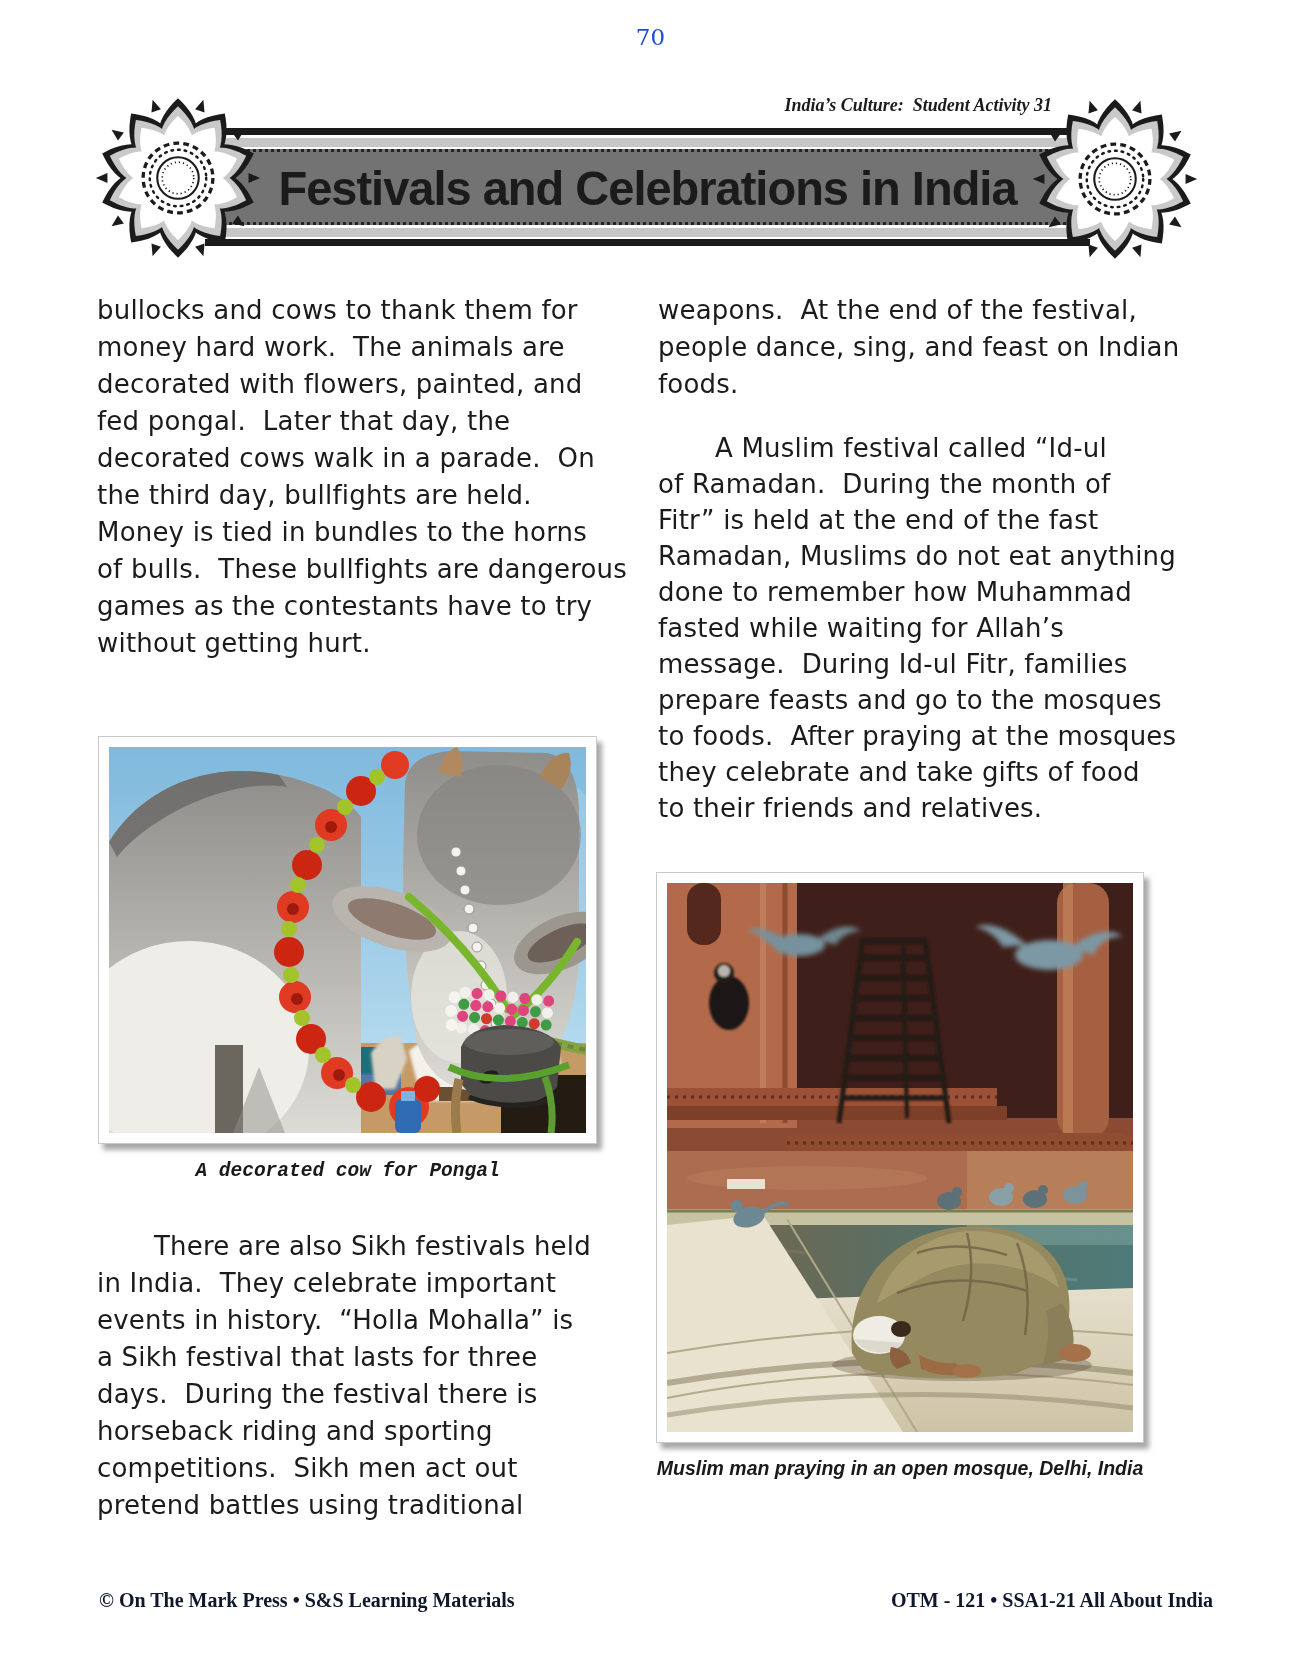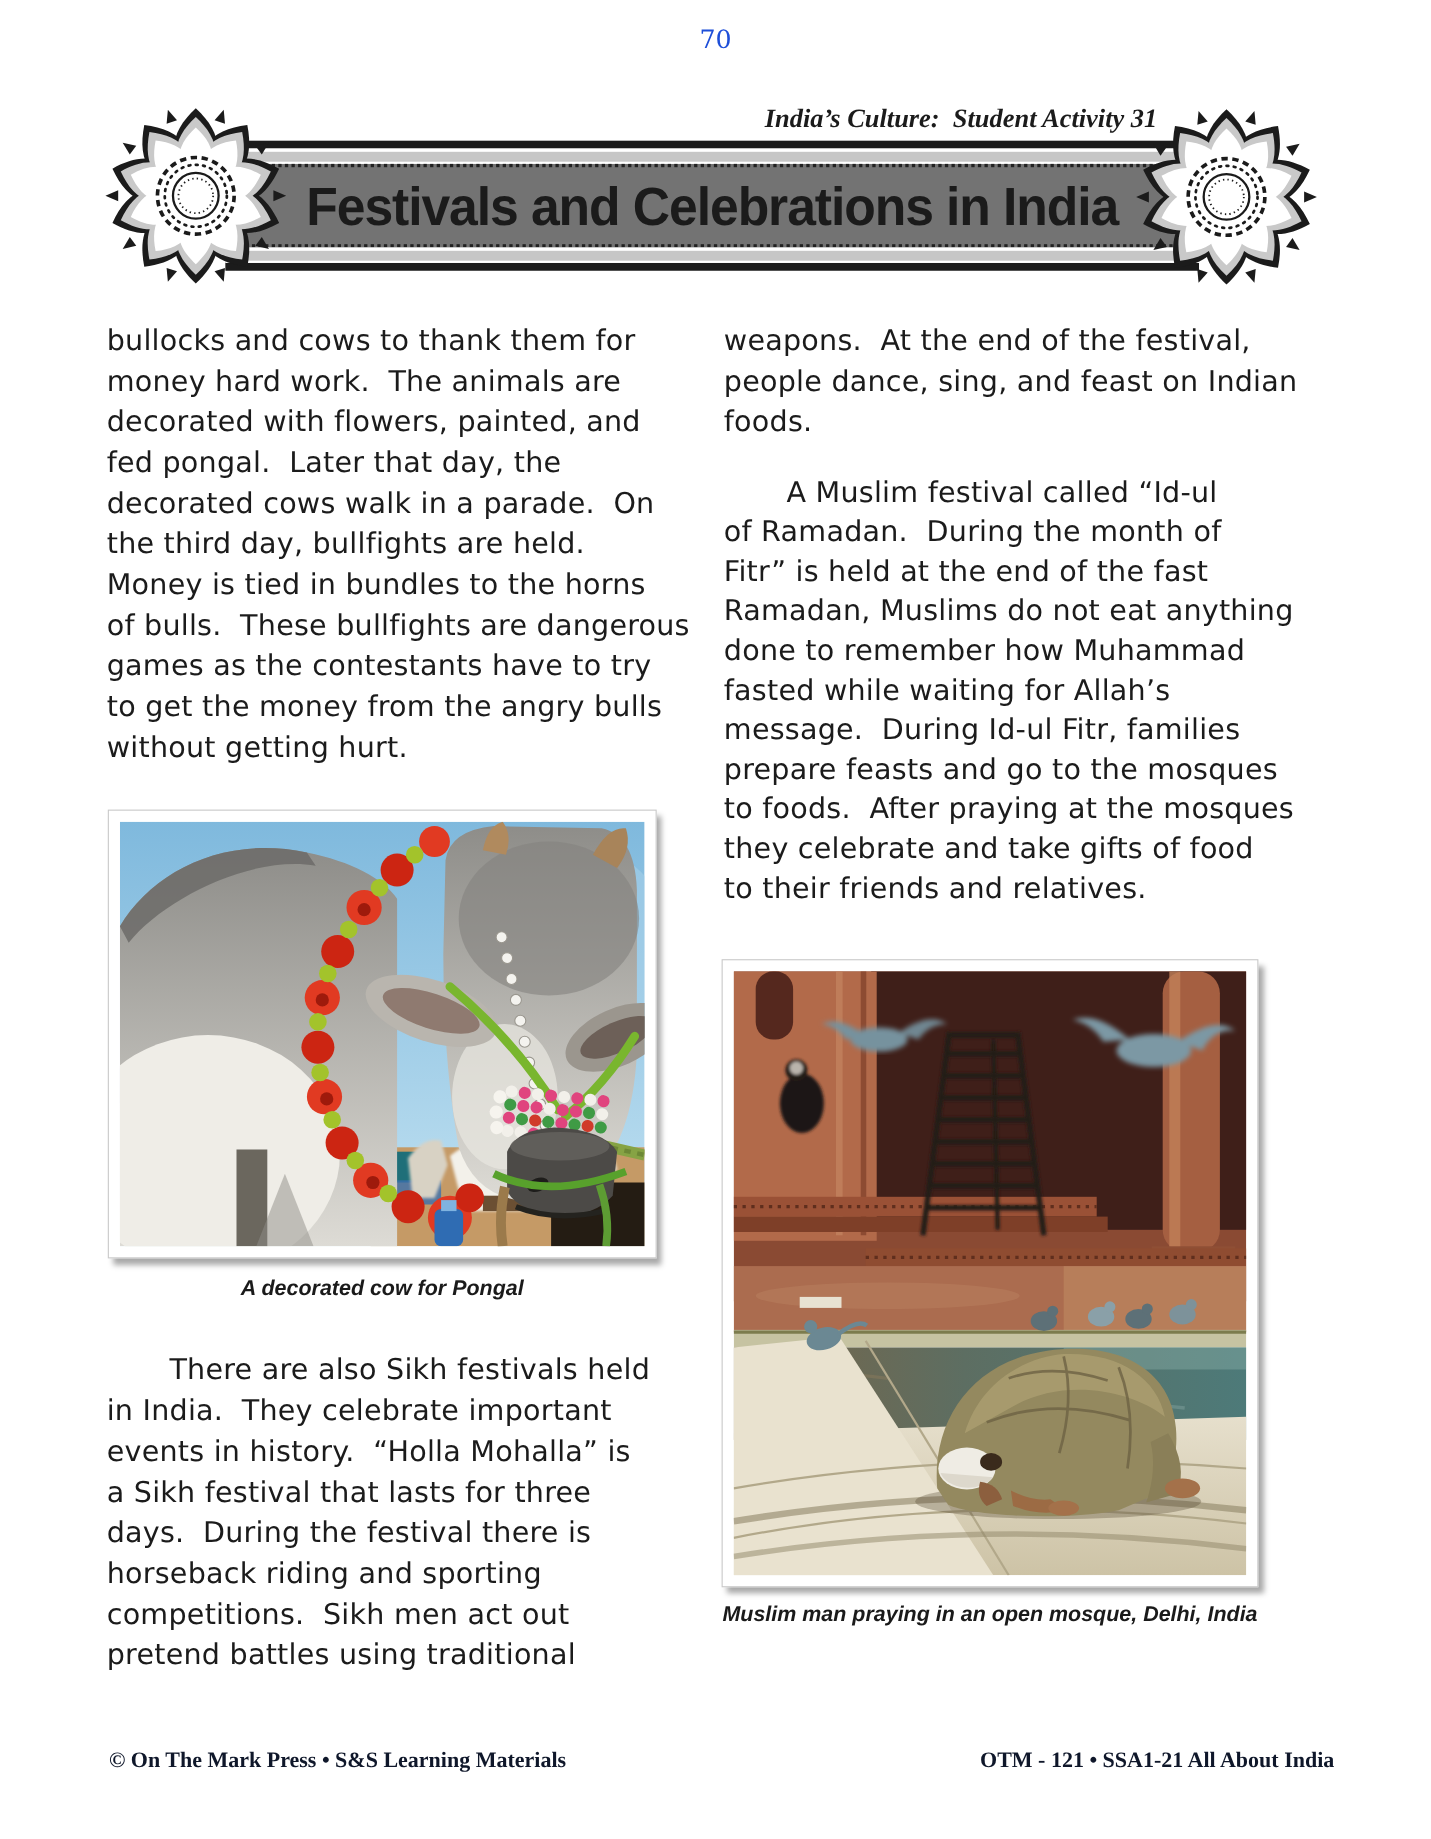--- a/index.html
+++ b/index.html
@@ -1,21 +1,21 @@
 <!DOCTYPE html>
 <html><head>
 <meta charset="utf-8">
 <style>
   html,body{margin:0;padding:0;background:#ffffff;}
   .page{position:relative;width:1301px;height:1672px;background:#ffffff;overflow:hidden;
         font-family:"DejaVu Sans",sans-serif;}
   
   .header-label{position:absolute;top:95px;right:249px;
         font-family:"Liberation Serif",serif;font-weight:bold;font-style:italic;
-        font-size:24px;color:#1b1b1b;white-space:pre;}
+        font-size:18px;color:#1b1b1b;white-space:pre;}
   
   .banner-bar{position:absolute;left:205px;top:128px;width:885px;height:104px;
         background:#737373;border-top:7px solid #1b1b1b;border-bottom:7px solid #1b1b1b;
         display:flex;flex-direction:column;}
   .bar-grey{height:9px;background:#c6c6c6;border-top:3px solid #ffffff;border-bottom:2px solid #ffffff;}
   .bar-white{flex:1;display:flex;align-items:center;justify-content:center;
         border-top:3px dotted #222;border-bottom:3px dotted #222;}
   .title{margin:0;font-family:"Liberation Sans",sans-serif;font-weight:bold;
         font-size:47px;letter-spacing:-1px;color:#1b1b1b;transform:scaleY(1.04);white-space:pre;}
   .medallion{position:absolute;width:166px;height:166px;}
@@ -31,21 +31,21 @@
   #p-right-1{left:658px;top:292px;width:560px;}
   #p-right-2{left:658px;top:430px;width:560px;}
   
   .figure{position:absolute;background:#ffffff;border:1px solid #c9c9c9;padding:10px;
         box-shadow:5px 6px 5px #a9a9a9;}
   .figure svg{display:block;}
   #fig-cow{left:98px;top:736px;}
   #fig-mosque{left:656px;top:872px;}
   .caption{position:absolute;text-align:center;font-family:"Liberation Sans",sans-serif;
         font-weight:bold;font-style:italic;font-size:19.5px;color:#1a1a1a;}
-  #cap-cow{left:98px;top:1160px;width:499px;}
+  #cap-cow{left:98px;top:1160px;width:499px;font-family:Liberation Mono, monospace;}
   #cap-mosque{left:636px;top:1457px;width:528px;}
   
   .footer-item{position:absolute;font-family:"Liberation Serif",serif;font-weight:bold;
         font-size:20px;color:#0f172a;white-space:pre;}
   #footer-left{left:99px;top:1589px;}
   #footer-right{right:88px;top:1589px;}
   #footer-center{left:0;width:100%;top:1586px;text-align:center;
         font-family:"DejaVu Serif",serif;font-weight:normal;font-size:23px;color:#1d4ed8;margin-top:24px;}
   .hidden-defs{position:absolute;width:0;height:0;overflow:hidden;}
 </style>
@@ -134,21 +134,20 @@
   <div class="para" id="p-left-1">
       <div class="tl">bullocks and cows to thank them for</div>
       <div class="tl">money hard work.  The animals are</div>
       <div class="tl">decorated with flowers, painted, and</div>
       <div class="tl">fed pongal.  Later that day, the</div>
       <div class="tl">decorated cows walk in a parade.  On</div>
       <div class="tl">the third day, bullfights are held.</div>
       <div class="tl">Money is tied in bundles to the horns</div>
       <div class="tl">of bulls.  These bullfights are dangerous</div>
       <div class="tl">games as the contestants have to try</div>
-      <div class="tl">to get the money from the angry bulls</div>
       <div class="tl">without getting hurt.</div>
     </div>
 
   <div class="figure" id="fig-cow" role="img" aria-label="Decorated grey cow with red flower garland and beaded halter at a cattle fair">
     <svg width="477" height="386" viewBox="0 0 477 386">
       <defs>
         <linearGradient id="sky" x1="0" y1="0" x2="0" y2="1">
           <stop offset="0" stop-color="#7fb9dd"></stop>
             <stop offset="1" stop-color="#c2e2f2"></stop>
         </linearGradient>

